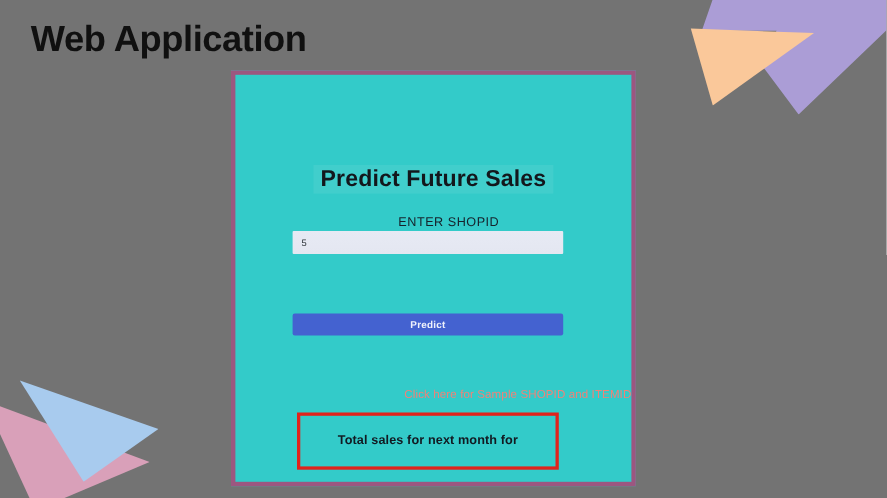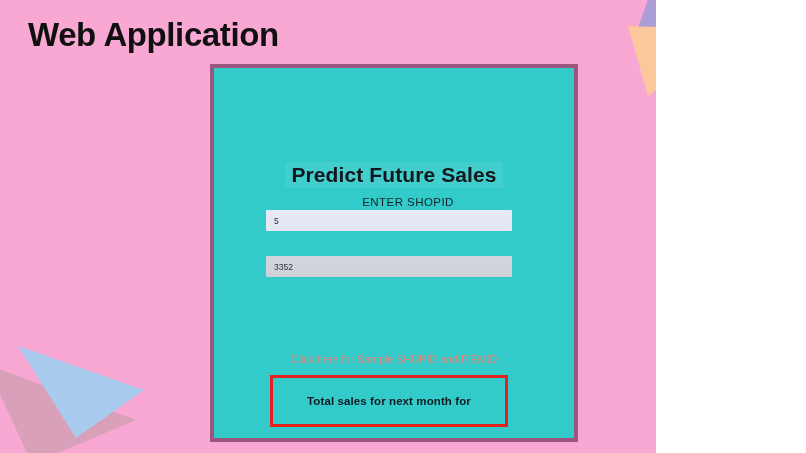--- a/index.html
+++ b/index.html
@@ -9,23 +9,23 @@
   }
   body {
     width: 806px;
     height: 453px;
     overflow: hidden;
     font-family: "Liberation Sans", sans-serif;
   }
 
   #slide {
     position: relative;
-    width: 656px;
+    width: 806px;
     height: 453px;
-    background: #f9a8d4;
+    background: #737373;
     overflow: hidden;
   }
 
   
   .deco {
     position: absolute;
     pointer-events: none;
   }
   #deco-purple-chevron {
     left: 608px;
@@ -81,21 +81,20 @@
     position: absolute;
     left: 0;
     right: 0;
     top: 82px;
     text-align: center;
     font-size: 21px;
     font-weight: bold;
     color: #13171c;
     letter-spacing: 0.1px;
     font-family: "Liberation Sans", sans-serif;
-    margin-top: 12px;
   }
   #app-heading .heading-inner {
     display: inline-block;
     padding: 1px 6px;
     background: rgba(255,255,255,0.07);
   }
 
   .field-label {
     position: absolute;
     left: 0;
@@ -150,21 +149,21 @@
     letter-spacing: 0.2px;
     font-family: "Liberation Sans", sans-serif;
     cursor: pointer;
   }
 
   #sample-link {
     position: absolute;
     left: 0;
     right: 0;
     top: 285px;
-    text-align: center;
+    text-align: right;
     font-size: 10.5px;
     color: #ef8379;
     letter-spacing: 0.1px;
     text-decoration: none;
     font-family: "Liberation Sans", sans-serif;
     cursor: pointer;
   }
 
   #result-box {
     position: absolute;
@@ -216,22 +215,22 @@
 
   <div id="app-panel">
 
     <div id="app-heading">
       <span class="heading-inner">Predict Future Sales</span>
     </div>
 
     <label class="field-label" id="label-shopid">ENTER SHOPID</label>
     <input class="text-input" id="input-shopid" type="text" value="5" style="">
 
-    <input class="text-input" id="input-itemid" type="text" autofocus="" value="3352" style="">
-
+
+    <button id="predict-button">Predict</button>
 
     <a id="sample-link" href="#">Click here for Sample SHOPID and ITEMID</a>
 
     <div id="result-box">
       <div class="result-line">Total sales for next month for</div>
     </div>
 
   </div>
 </div>
 

